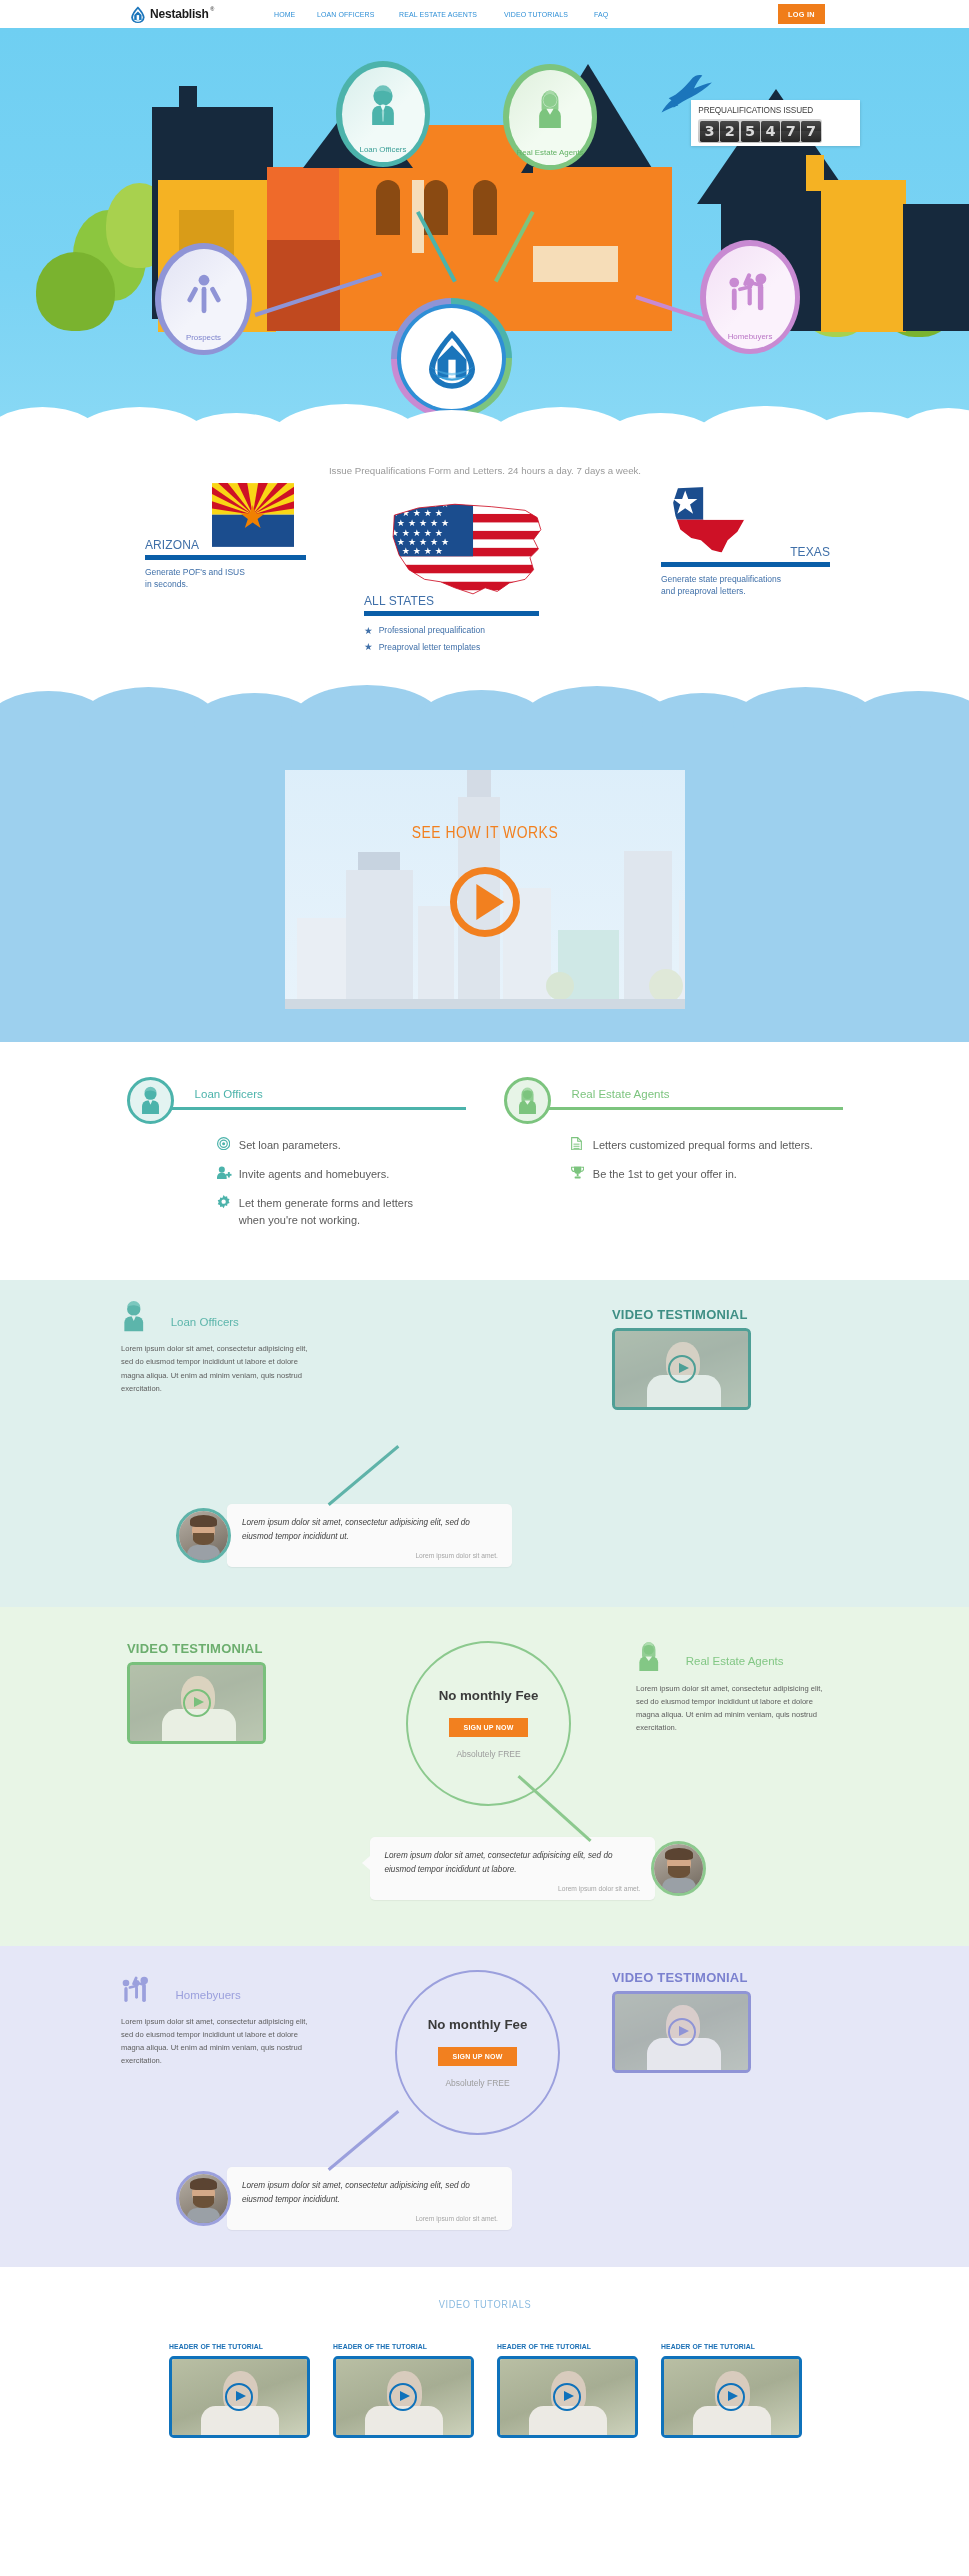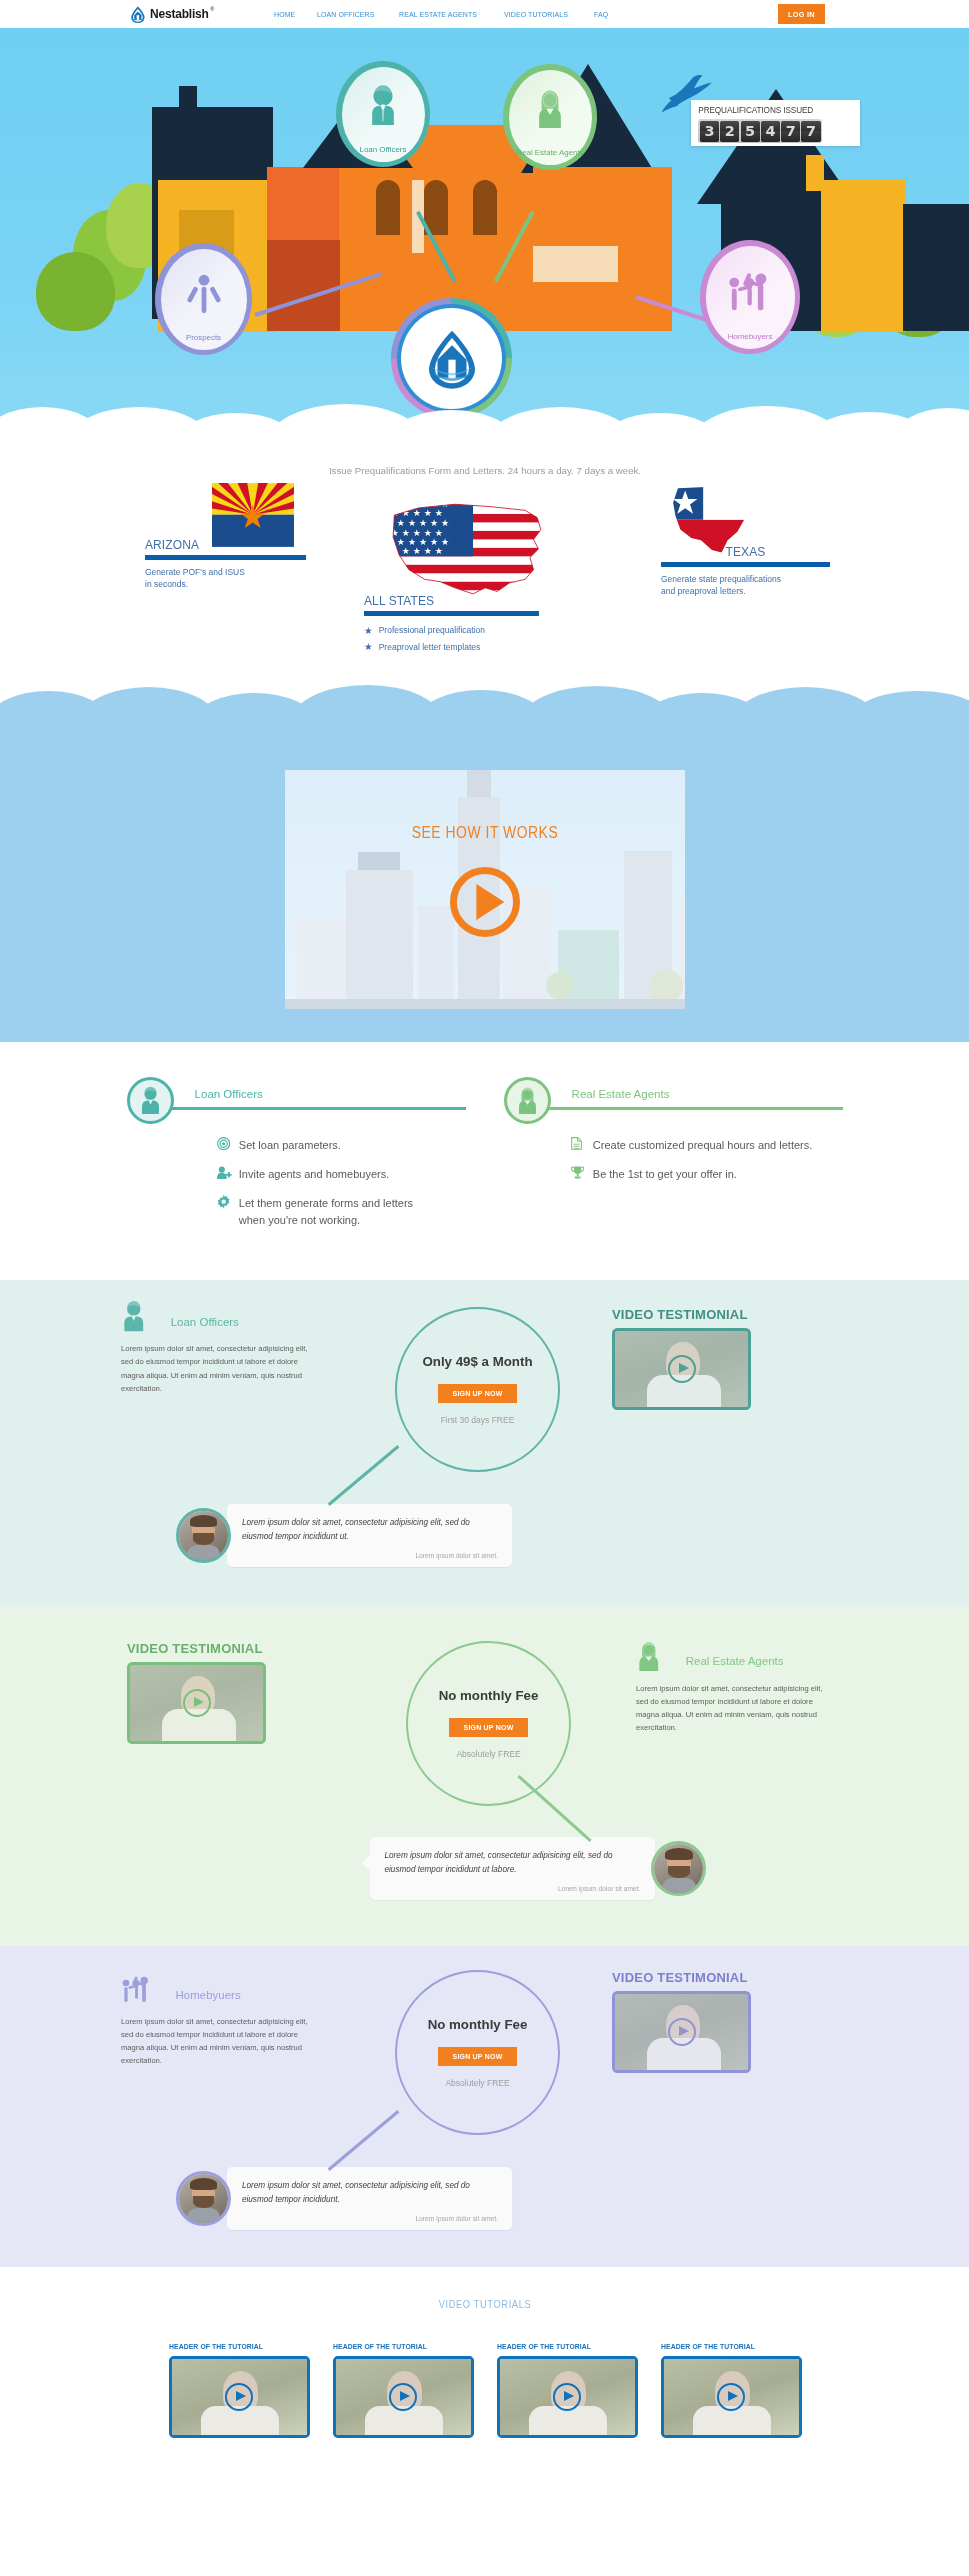--- a/index.html
+++ b/index.html
@@ -456,21 +456,21 @@
             </defs>
             <g clip-path="url(#tx)">
               <rect x="0" y="0" width="150" height="125" fill="#ffffff"></rect>
               <rect x="0" y="0" width="60" height="62" fill="#1b4d8e"></rect>
               <rect x="0" y="62" width="150" height="63" fill="#ce1126"></rect>
               <rect x="60" y="0" width="90" height="62" fill="#ffffff"></rect>
               <path d="M30 14 l5 14 h15 l-12 9 l5 15 l-13 -9 l-13 9 l5 -15 l-12 -9 h15Z" fill="#ffffff"></path>
             </g>
           </svg>
         </div>
-        <div class="state-title" style="margin-top:42px;text-align:center;width:169px;">TEXAS</div>
+        <div class="state-title" style="margin-top:42px;text-align:right;width:169px;">TEXAS</div>
         <div class="state-rule" style="width:169px;"></div>
         <div class="state-desc">
           <div>Generate state prequalifications</div>
           <div>and preaproval letters.</div>
         </div>
       </div>
     </div>
 
     <div class="cloud-strip" style="bottom:-7.3px;height:36px;">
       <i style="left:-12px;bottom:-24px;width:121px;height:61px;background:#9dd0ee;"></i>
@@ -578,21 +578,21 @@
         <div class="feat-item">
           <span class="fi-icon">
             <svg width="11" height="13.3" viewBox="0 0 18 22">
                 <path d="M1 1 h10 l6 6 v14 h-16Z" fill="none" stroke="#7cc47e" stroke-width="1.8"></path>
                 <path d="M11 1 v6 h6" fill="none" stroke="#7cc47e" stroke-width="1.8"></path>
                 <rect x="4" y="11" width="10" height="1.6" fill="#7cc47e"></rect>
                 <rect x="4" y="14.5" width="10" height="1.6" fill="#7cc47e"></rect>
                 <rect x="4" y="18" width="10" height="1.6" fill="#7cc47e"></rect>
               </svg>
           </span>
-          <span class="feat-item-text">Create customized prequal hours and letters.</span>
+          <span class="feat-item-text">Letters customized prequal forms and letters.</span>
         </div>
         <div class="feat-item">
           <span class="fi-icon">
             <svg width="13.3" height="13.3" viewBox="0 0 22 22">
                 <path d="M5 1 h12 v6 a6 6 0 0 1 -12 0Z" fill="#7cc47e"></path>
                 <path d="M5 2 h-4 v3 a5 5 0 0 0 5 4" fill="none" stroke="#7cc47e" stroke-width="1.8"></path>
                 <path d="M17 2 h4 v3 a5 5 0 0 1 -5 4" fill="none" stroke="#7cc47e" stroke-width="1.8"></path>
                 <rect x="9.5" y="12" width="3" height="5" fill="#7cc47e"></rect>
                 <rect x="6" y="17.5" width="10" height="3" rx="1" fill="#7cc47e"></rect>
               </svg>
@@ -615,25 +615,20 @@
               <path d="M16 24 l3 7 l3 -7 l-1.5 -1.5 h-3Z" fill="#dff0ed"></path>
             </svg>
           </span>
           <span class="plan-side-title" style="color:#5cb5ab;margin-left:14.5px;margin-top:9.7px;">Loan Officers</span>
         </div>
         <div class="plan-side-text">Lorem ipsum dolor sit amet, consectetur adipisicing elit, sed do eiusmod tempor incididunt ut labore et dolore magna aliqua. Ut enim ad minim veniam, quis nostrud exercitation.</div>
       </div>
 
       <div class="leg" style="left:209px;top:194px;width:91px;height:3px;background:#5fb3a9;transform:rotate(-40deg);"></div>
 
-      <div class="plan-circle" style="left:286px;top:27px;border-color:#5fb3a9;">
-        <span class="plan-price">Only 49$ a Month</span>
-        <button class="signup-btn">SIGN UP NOW</button>
-        <span class="plan-note">First 30 days FREE</span>
-      </div>
 
       <div class="vt-block" style="left:503px;top:27px;">
         <div class="vt-title" style="color:#3f8f85;">VIDEO TESTIMONIAL</div>
         <div class="vt-screen" style="border-color:#4e9f96;">
           <div class="vt-img" style="background:linear-gradient(160deg,#6c7a5a 0%,#55624a 45%,#7d8a6c 100%);">
             <div style="position:absolute;left:38%;top:14%;width:26%;height:54%;border-radius:48% 48% 40% 40%;background:#c9a58a;"></div>
             <div style="position:absolute;left:24%;top:58%;width:56%;height:46%;border-radius:15.8px 15.8px 0 0;background:#e9e6df;"></div>
             <div style="position:absolute;inset:0;background:rgba(223,240,237,.58);"></div>
           </div>
           <span class="vt-play" style="border-color:#4e9f96;color:#4e9f96;"></span>

